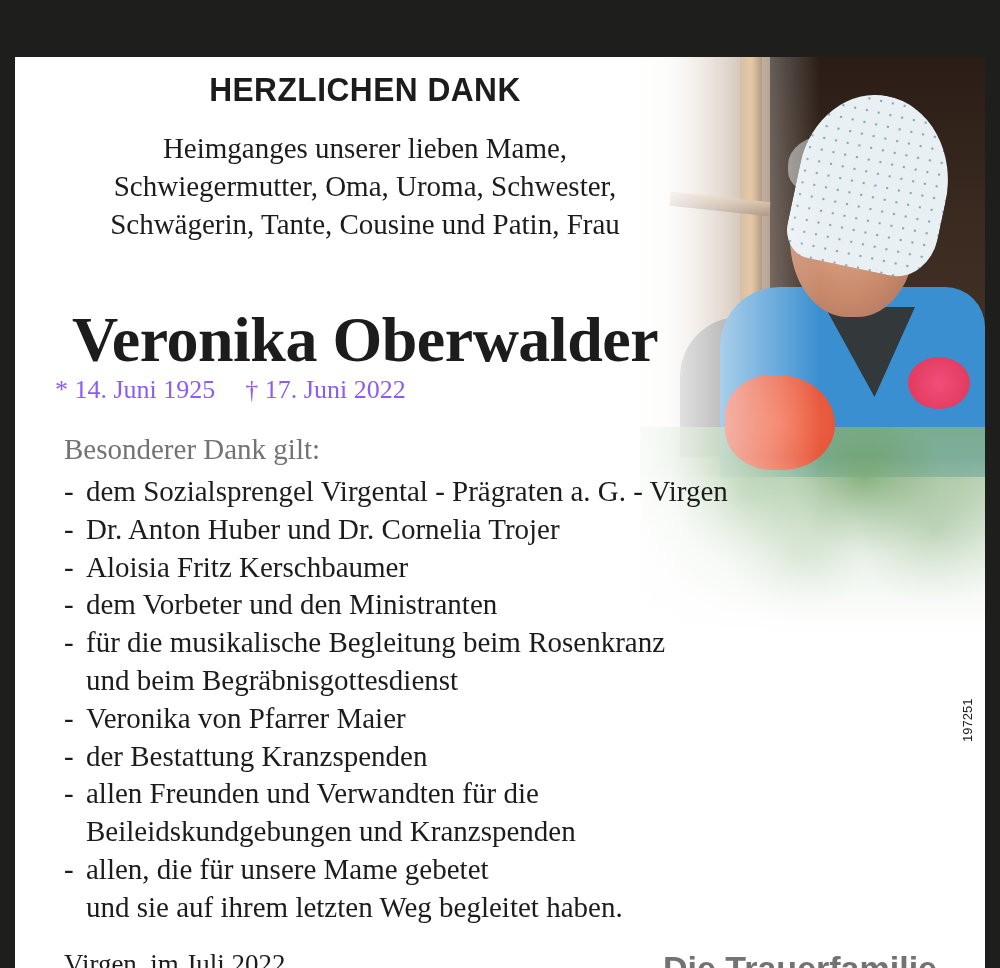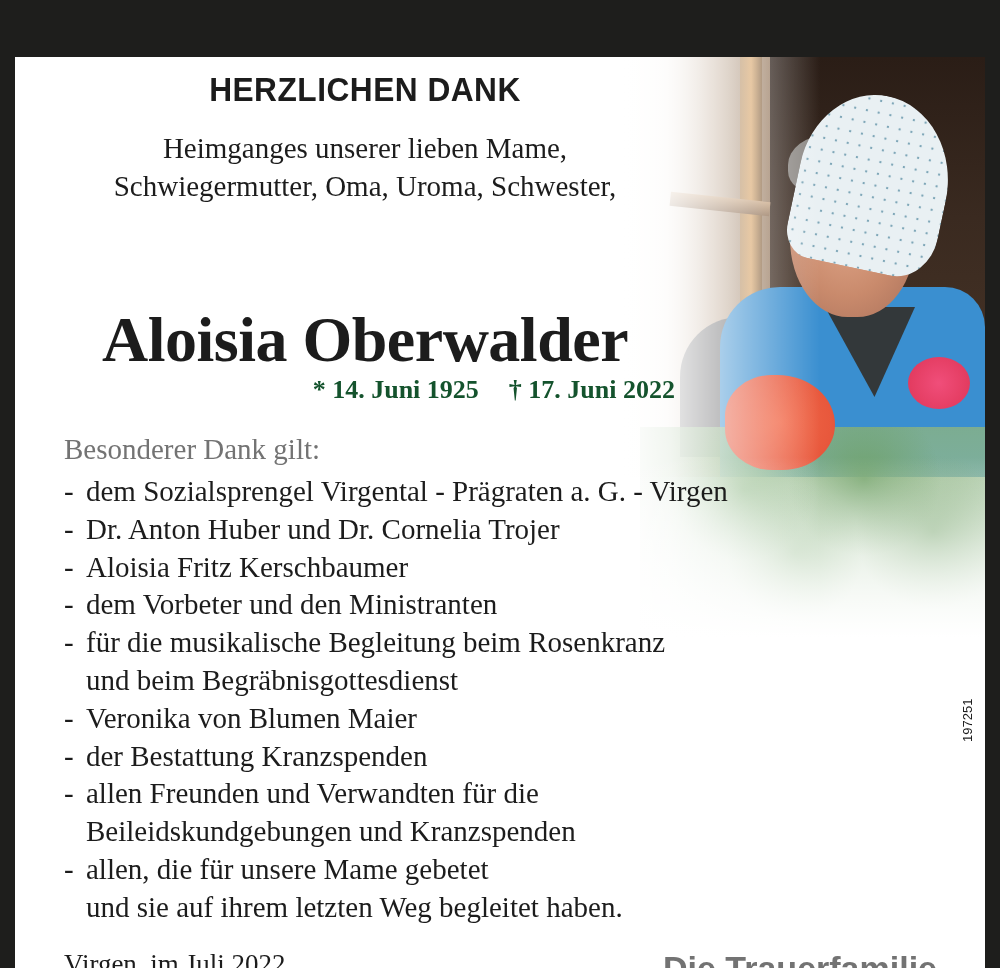--- a/index.html
+++ b/index.html
@@ -120,23 +120,23 @@
       font-family: "Liberation Serif", serif; font-size: 29px; line-height: 38px;
       color: #1c1c1c;
     }
     .intro div { white-space: nowrap; }
     .name {
       position: absolute; left: 30px; top: 246px; width: 640px; text-align: center;
       font-family: "Liberation Serif", serif; font-weight: bold; font-size: 64px;
       color: #1c1c1c; white-space: nowrap; letter-spacing: -0.5px;
     }
     .dates {
-      position: absolute; left: 40px; top: 318px; width: 620px; text-align: right;
-      font-family: "Liberation Serif", serif; font-weight: bold; font-size: 26px;
-      color: #14532d; white-space: nowrap;
+      position: absolute; left: 40px; top: 318px; width: 620px; text-align: left;
+      font-family: "Liberation Serif", serif; font-weight: normal; font-size: 26px;
+      color: #8b5cf6; white-space: nowrap;
     }
     .dates .gap { display: inline-block; width: 30px; }
     .thanks-heading {
       position: absolute; left: 49px; top: 376px;
       font-family: "Liberation Serif", serif; font-size: 29px; color: #737373;
       white-space: nowrap;
     }
     .thanks-list {
       position: absolute; left: 49px; top: 416px; margin: 0; padding: 0; list-style: none;
       font-family: "Liberation Serif", serif; font-size: 29px; line-height: 37.8px;
@@ -184,23 +184,24 @@
     <div class="fade-left"></div>
     <div class="fade-bottom"></div>
   </div>
 
   <div class="text-layer">
     <div class="headline">HERZLICHEN DANK</div>
 
     <div class="intro">
       <div>Heimganges unserer lieben Mame,</div>
       <div>Schwiegermutter, Oma, Uroma, Schwester,</div>
+      <div>Schwägerin, Tante, Cousine und Patin, Frau</div>
     </div>
 
-    <div class="name">Aloisia Oberwalder</div>
+    <div class="name">Veronika Oberwalder</div>
 
     <div class="dates">
       <span>* 14. Juni 1925</span><span class="gap"></span><span>† 17. Juni 2022</span>
     </div>
 
     <div class="thanks-heading">Besonderer Dank gilt:</div>
 
     <ul class="thanks-list">
       <li>
         <span class="dash">-</span>
@@ -218,21 +219,21 @@
         <span class="dash">-</span>
         <span class="line">dem Vorbeter und den Ministranten</span>
       </li>
       <li>
         <span class="dash">-</span>
         <span class="line">für die musikalische Begleitung beim Rosenkranz</span>
         <span class="line">und beim Begräbnisgottesdienst</span>
       </li>
       <li>
         <span class="dash">-</span>
-        <span class="line">Veronika von Blumen Maier</span>
+        <span class="line">Veronika von Pfarrer Maier</span>
       </li>
       <li>
         <span class="dash">-</span>
         <span class="line">der Bestattung Kranzspenden</span>
       </li>
       <li>
         <span class="dash">-</span>
         <span class="line">allen Freunden und Verwandten für die</span>
         <span class="line">Beileidskundgebungen und Kranzspenden</span>
       </li>

